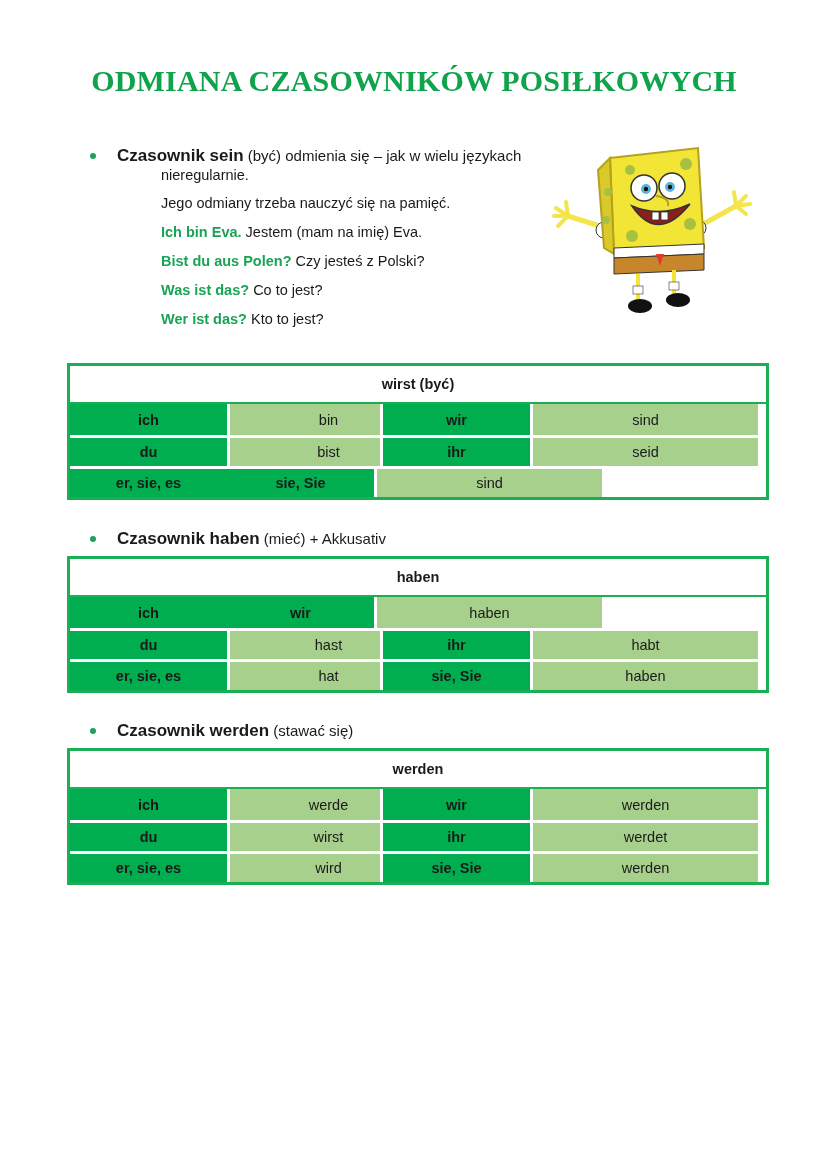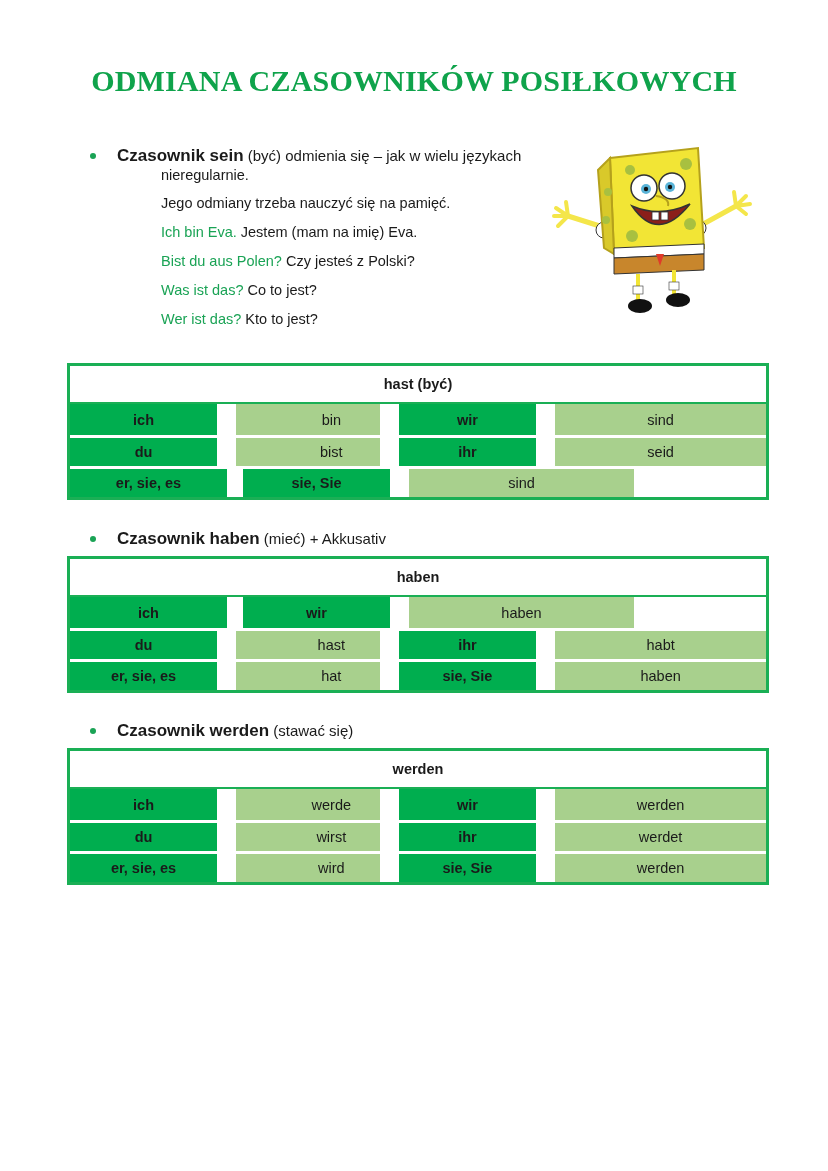--- a/index.html
+++ b/index.html
@@ -40,21 +40,21 @@
     }
     .bullet-text b { font-size: 17px; color: #1a1a1a; }
     .intro-line {
       position: absolute;
       left: 117px;
       font-size: 14.5px;
       line-height: 20px;
       white-space: nowrap;
       margin-left: 44px;
     }
-    .de { color: #1aa355; font-weight: normal; }
+    .de { color: #1aa355; font-weight: bold; }
     .pl { color: #1a1a1a; }
 
     .sponge {
       position: absolute;
       left: 548px; top: 140px;
       width: 210px; height: 180px;
     }
 
     .conj-table {
       position: absolute;
@@ -67,21 +67,20 @@
       height: 38px;
       display: flex; align-items: center; justify-content: center;
       font-weight: bold;
       font-size: 14.5px;
       background: #ffffff;
       border-bottom: 2px solid #1aaf55;
     }
     .conj-row {
       display: flex;
       height: 31px;
-      gap: 16px;
     }
     .conj-row + .conj-row { border-top: 3px solid #ffffff; }
     .cell {
       display: flex; align-items: center; justify-content: center;
       font-size: 14.5px;
       height: 100%;
     }
     .cell.pron {
       background: #00ae4f;
       font-weight: bold;
@@ -160,21 +159,21 @@
   <rect x="88" y="134" width="4" height="26" fill="#f2e535"></rect>
   <rect x="124" y="130" width="4" height="26" fill="#f2e535"></rect>
   <rect x="85" y="146" width="10" height="8" fill="#ffffff" stroke="#333" stroke-width="0.6"></rect>
   <rect x="121" y="142" width="10" height="8" fill="#ffffff" stroke="#333" stroke-width="0.6"></rect>
 
   <ellipse cx="92" cy="166" rx="12" ry="7" fill="#111"></ellipse>
   <ellipse cx="130" cy="160" rx="12" ry="7" fill="#111"></ellipse>
 </svg>
 
 <div class="conj-table" style="top:363px;">
-  <div class="conj-header">hast (być)</div>
+  <div class="conj-header">wirst (być)</div>
   <div class="conj-row">
     <div class="cell pron c1">ich</div>
     <div class="cell form c2">bin</div>
     <div class="cell pron c3">wir</div>
     <div class="cell form c4">sind</div>
   </div>
   <div class="conj-row">
     <div class="cell pron c1">du</div>
     <div class="cell form c2">bist</div>
     <div class="cell pron c3">ihr</div>

